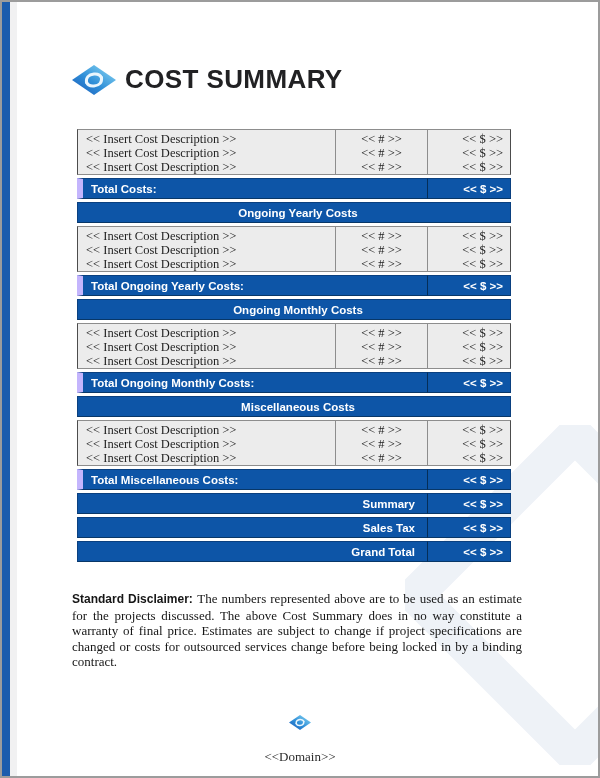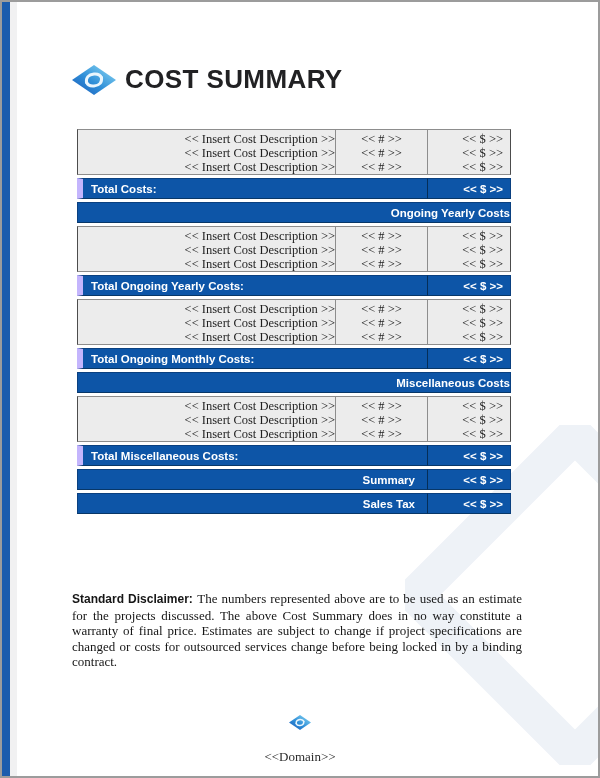--- a/index.html
+++ b/index.html
@@ -32,35 +32,35 @@
   }
   tr.head td.c1 { padding-left:8px; text-align:left; }
   tr.head td.c2, tr.head td.c3 { text-align:center; }
 
   tr.data td {
     background:var(--row_gray,#ececec); height:44px; vertical-align:top; padding-top:2px;
     font-family:"Liberation Serif", serif; font-size:12.5px; color:#1e1e1e;
     border-top:1px solid #8d8d8d; border-bottom:1px solid #8d8d8d;
   }
   tr.data td div { line-height:14px; }
-  tr.data td.desc { border-left:1px solid #4c4c4c; padding-left:8px; text-align:right; }
+  tr.data td.desc { border-left:1px solid #4c4c4c; padding-left:8px; text-align:left; }
   tr.data td.qty  { border-left:1px solid #8d8d8d; text-align:center; }
   tr.data td.amt  { border-left:1px solid #8d8d8d; border-right:1px solid #4c4c4c;
                     text-align:right; padding-right:7px; }
 
   tr.blue td {
     background:var(--accent_blue,#0d55a7); color:#fff; height:21px;
     font-weight:bold; font-size:11.5px;
     border-top:1px solid #0a4080; border-bottom:1px solid #083768;
   }
   tr.blue td.lbl  { padding-left:8px; text-align:left; border-left:6px solid #c4b5fd; }
   tr.blue td.slbl { padding-right:12px; text-align:right; border-left:1px solid #0a4080; }
   tr.blue td.amt  { text-align:right; padding-right:7px;
                     border-left:1px solid #052e58; border-right:1px solid #0a4080; }
-  tr.section td   { padding-left:8px; text-align:right;
+  tr.section td   { padding-left:8px; text-align:center;
                     border-left:1px solid #0a4080; border-right:1px solid #0a4080; }
 
   .disclaimer {
     position:absolute; left:70px; top:589px; width:450px;
     text-align:justify; color:#161616; font-size:13px; line-height:15.5px;
   }
   .disclaimer .dlabel { font-family:"Liberation Sans",sans-serif; font-weight:bold; font-size:12px; }
   .disclaimer .dtext  { font-family:"Liberation Serif",serif;margin-top:36px; }
 
   .footer { position:absolute; left:0; right:0; top:713px; text-align:center; }
@@ -144,20 +144,23 @@
           <div>&lt;&lt; $ &gt;&gt;</div>
           <div>&lt;&lt; $ &gt;&gt;</div>
           <div>&lt;&lt; $ &gt;&gt;</div>
         </td>
       </tr>
       <tr class="blue">
         <td class="lbl" colspan="2">Total Ongoing Yearly Costs:</td>
         <td class="amt">&lt;&lt; $ &gt;&gt;</td>
       </tr>
 
+      <tr class="blue section">
+        <td colspan="3">Ongoing Monthly Costs</td>
+      </tr>
       <tr class="data">
         <td class="desc">
           <div>&lt;&lt; Insert Cost Description &gt;&gt;</div>
           <div>&lt;&lt; Insert Cost Description &gt;&gt;</div>
           <div>&lt;&lt; Insert Cost Description &gt;&gt;</div>
         </td>
         <td class="qty">
           <div>&lt;&lt; # &gt;&gt;</div>
           <div>&lt;&lt; # &gt;&gt;</div>
           <div>&lt;&lt; # &gt;&gt;</div>
@@ -197,20 +200,24 @@
         <td class="lbl" colspan="2">Total Miscellaneous Costs:</td>
         <td class="amt">&lt;&lt; $ &gt;&gt;</td>
       </tr>
 
       <tr class="blue">
         <td class="slbl" colspan="2">Summary</td>
         <td class="amt">&lt;&lt; $ &gt;&gt;</td>
       </tr>
       <tr class="blue">
         <td class="slbl" colspan="2">Sales Tax</td>
+        <td class="amt">&lt;&lt; $ &gt;&gt;</td>
+      </tr>
+      <tr class="blue">
+        <td class="slbl" colspan="2">Grand Total</td>
         <td class="amt">&lt;&lt; $ &gt;&gt;</td>
       </tr>
     </tbody>
   </table>
 
   <div class="disclaimer">
     <span class="dlabel">Standard Disclaimer:</span>
     <span class="dtext">The numbers represented above are to be used as an estimate for the projects discussed. The above Cost Summary does in no way constitute a warranty of final price.  Estimates are subject to change if project specifications are changed or costs for outsourced services change before being locked in by a binding contract.</span>
   </div>
 

